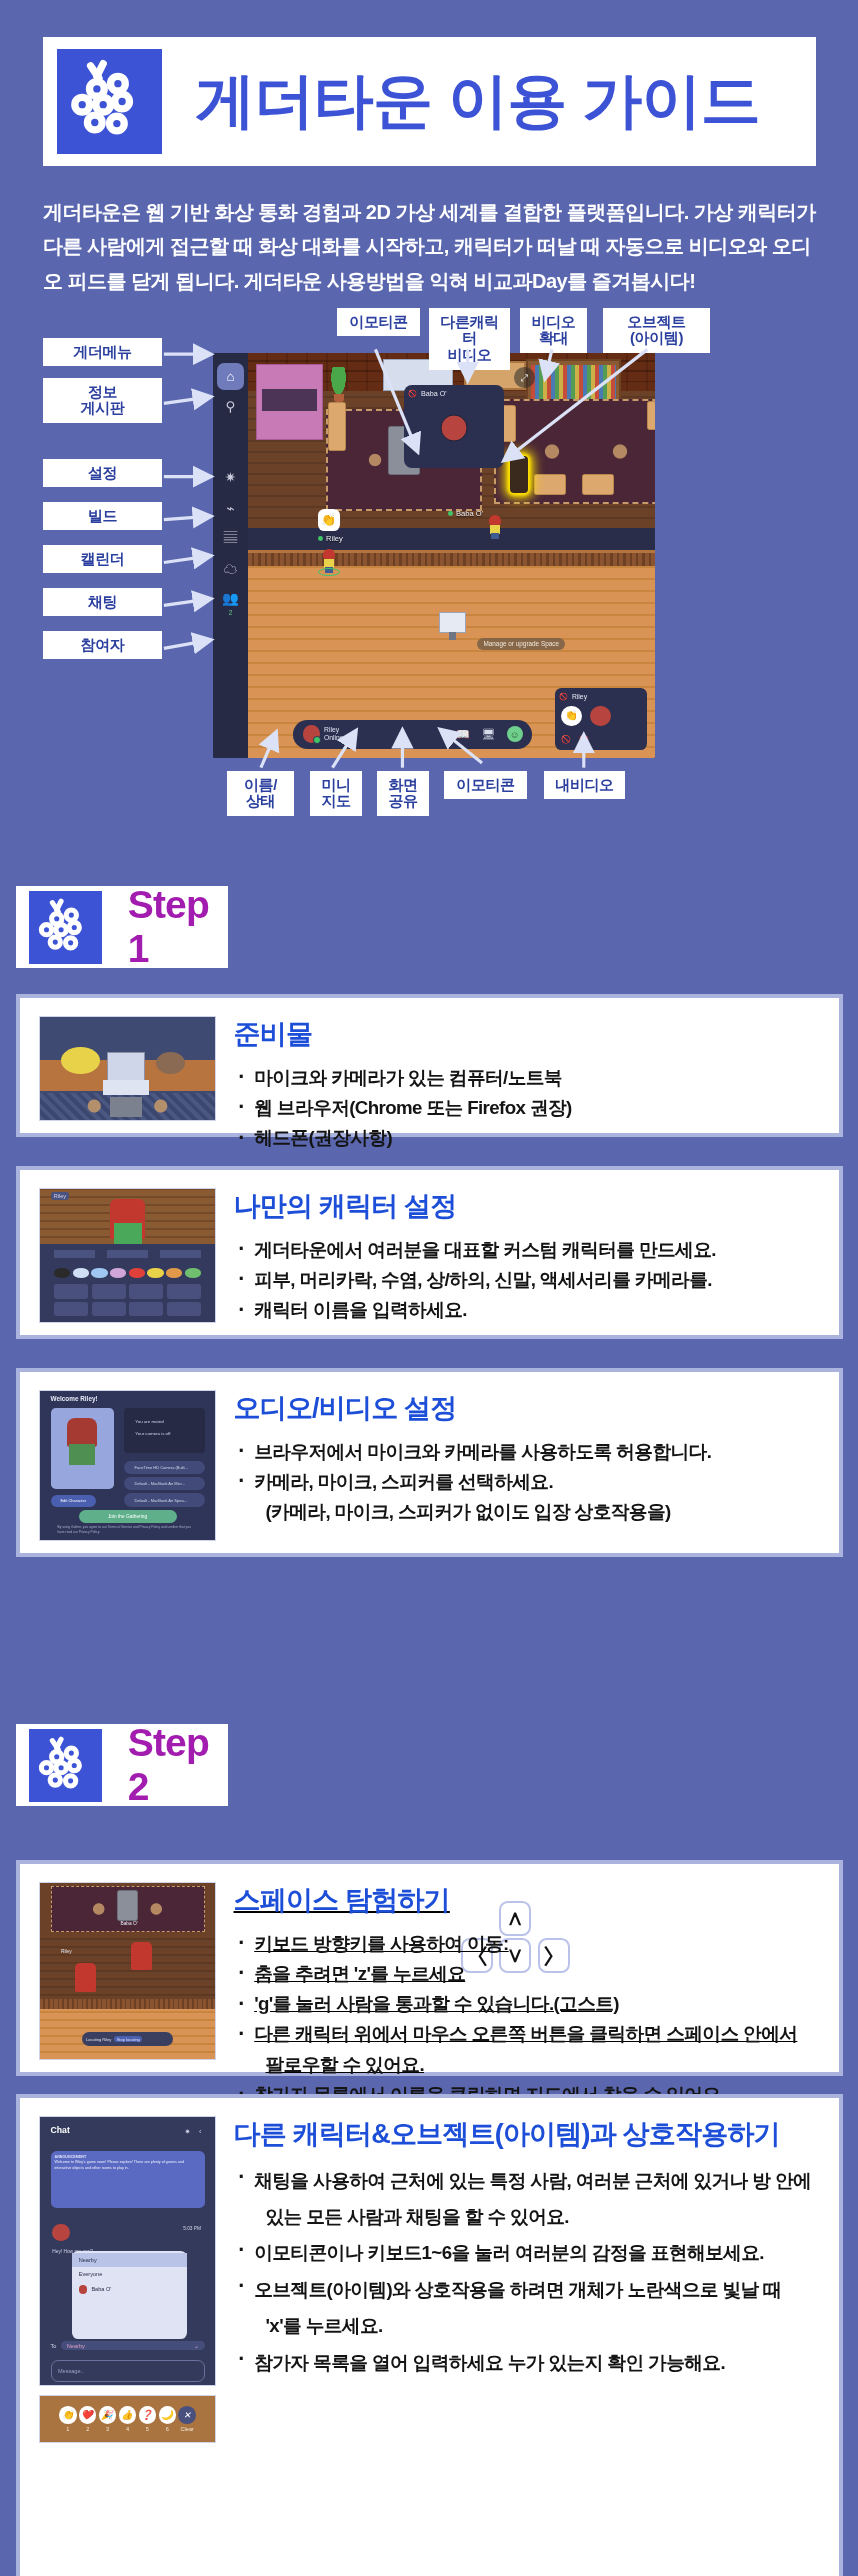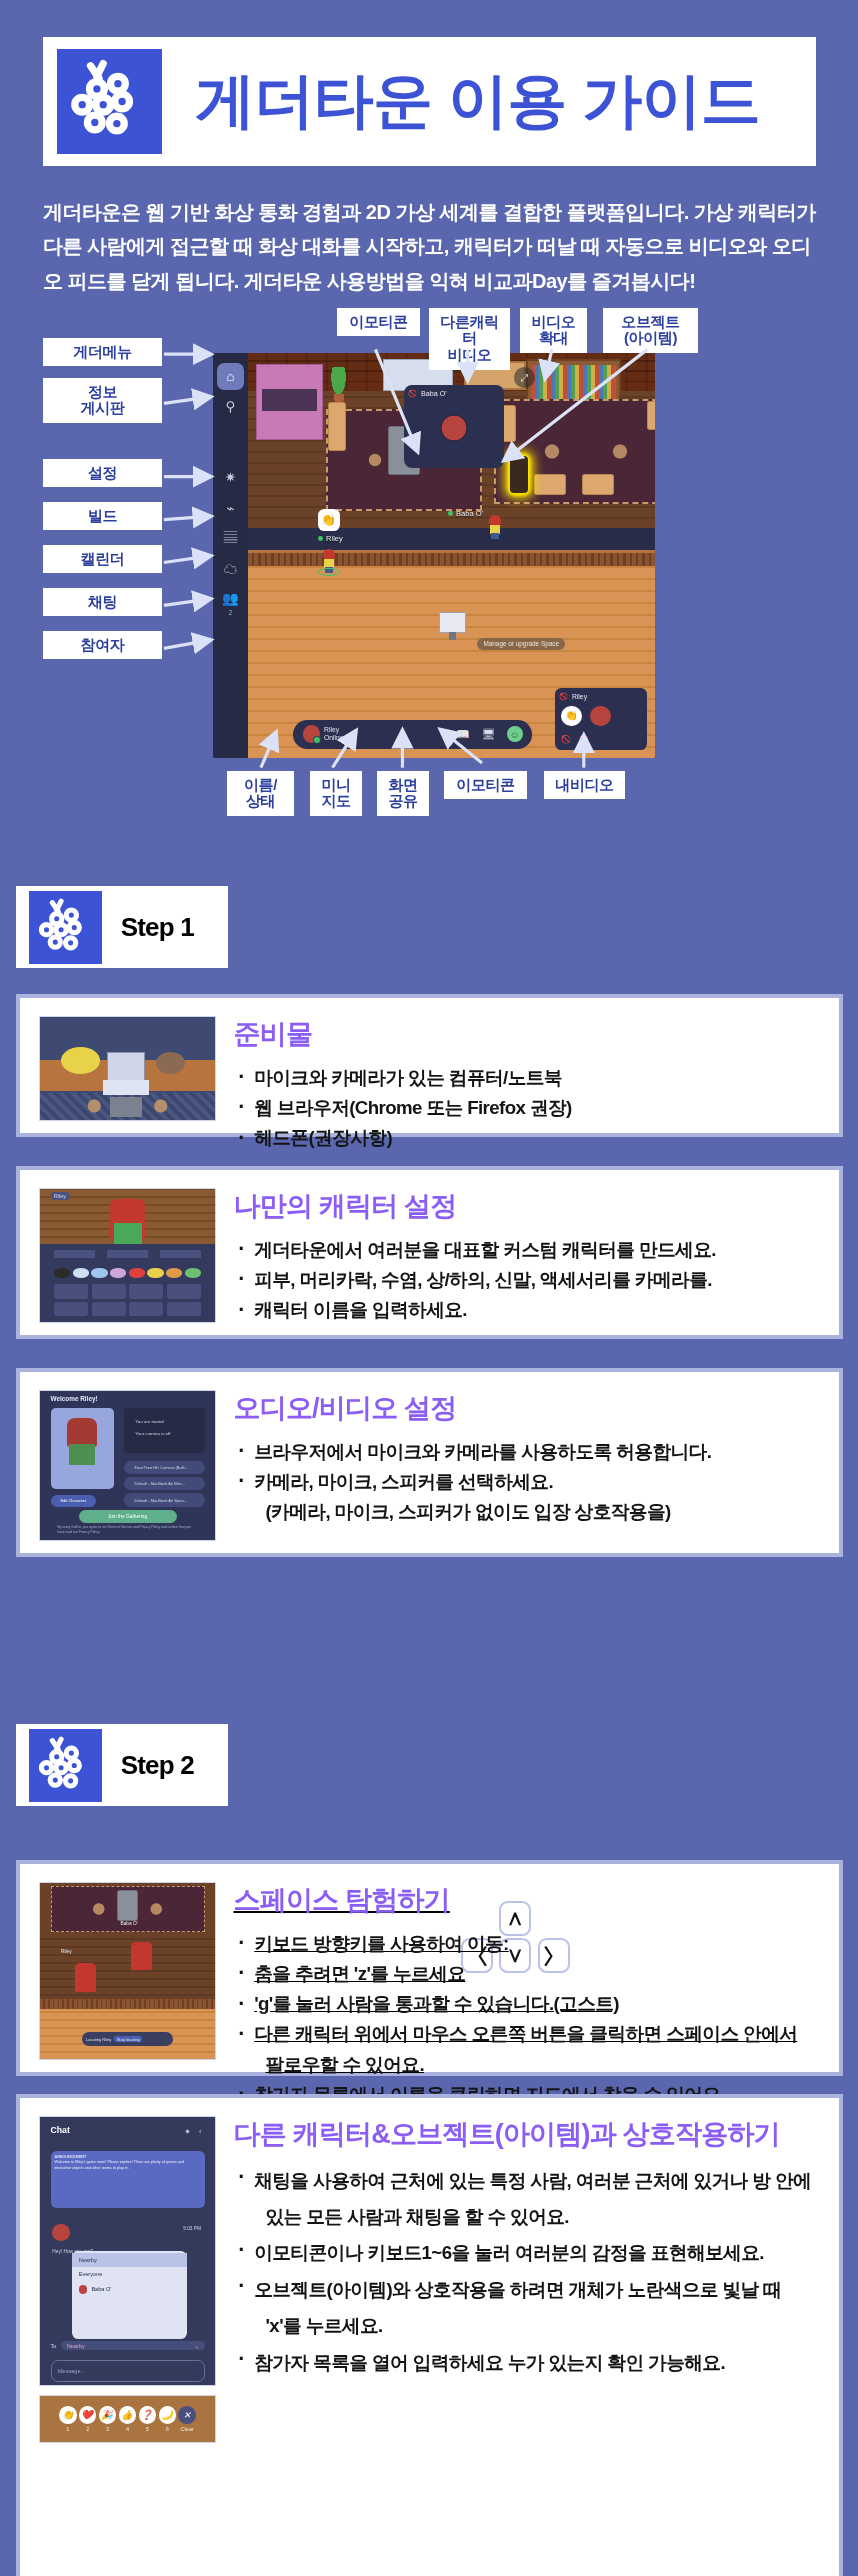--- a/index.html
+++ b/index.html
@@ -291,22 +291,22 @@
 
   
   .step-head {
     position: absolute;
     left: 16px;
     width: 212px; height: 82px;
     background: #fff;
     display: flex; align-items: center;
   }
   .step-label {
-    font-size: 26px; font-weight: bold; color: #000000;
-    margin-left: 19px; letter-spacing: -0.8px;
+    font-size: 39px; font-weight: bold; color: #a21caf;
+    margin-left: 26px; letter-spacing: -0.8px;
   }
 
   
   .card {
     position: absolute;
     left: 16px;
     width: 827px;
     background: #ffffff;
     border: 4px solid #aab3de;
   }
@@ -314,21 +314,21 @@
   .thumb {
     flex: 0 0 auto;
     width: 177px;
     border: 0.8px solid #cfd4e8;
     overflow: hidden;
     position: relative;
     background: #3a4063;
   }
   .card-body { padding-left: 17.5px; padding-right: 14.3px; flex: 1 1 auto; }
   .card-title {
-    font-size: 27px; font-weight: bold; color: #8b5cf6;
+    font-size: 27px; font-weight: bold; color: #1d4ed8;
     letter-spacing: -0.8px; margin-bottom: 11px;
   }
   .bullets { list-style: none; }
   .bullets li {
     font-size: 18.7px; font-weight: bold; color: #141414;
     line-height: 1.62; letter-spacing: -0.6px;
     padding-left: 20.7px; position: relative;
   }
   .bullets li::before {
     content: "\00B7"; position: absolute; left: 4.8px; top: -1.6px;
@@ -568,21 +568,21 @@
   <div class="callout" style="left:0px;top:194px;width:119px;">빌드</div>
   <div class="callout" style="left:0px;top:237px;width:119px;">캘린더</div>
   <div class="callout" style="left:0px;top:280px;width:119px;">채팅</div>
   <div class="callout" style="left:0px;top:323px;width:119px;">참여자</div>
 
   <div class="callout" style="left:294px;top:0px;width:83px;">이모티콘</div>
   <div class="callout" style="left:386px;top:0px;width:81px;">다른캐릭터
 비디오</div>
   <div class="callout" style="left:477px;top:0px;width:67px;">비디오
 확대</div>
-  <div class="callout" style="left:560px;top:0px;width:95px;">오브젝트
+  <div class="callout" style="left:560px;top:0px;width:107px;">오브젝트
 (아이템)</div>
 
   <div class="callout" style="left:184px;top:463px;width:67px;">이름/
 상태</div>
   <div class="callout" style="left:267px;top:463px;width:52px;">미니
 지도</div>
   <div class="callout" style="left:334px;top:463px;width:52px;">화면
 공유</div>
   <div class="callout" style="left:401px;top:463px;width:83px;">이모티콘</div>
   <div class="callout" style="left:501px;top:463px;width:81px;">내비디오</div>

